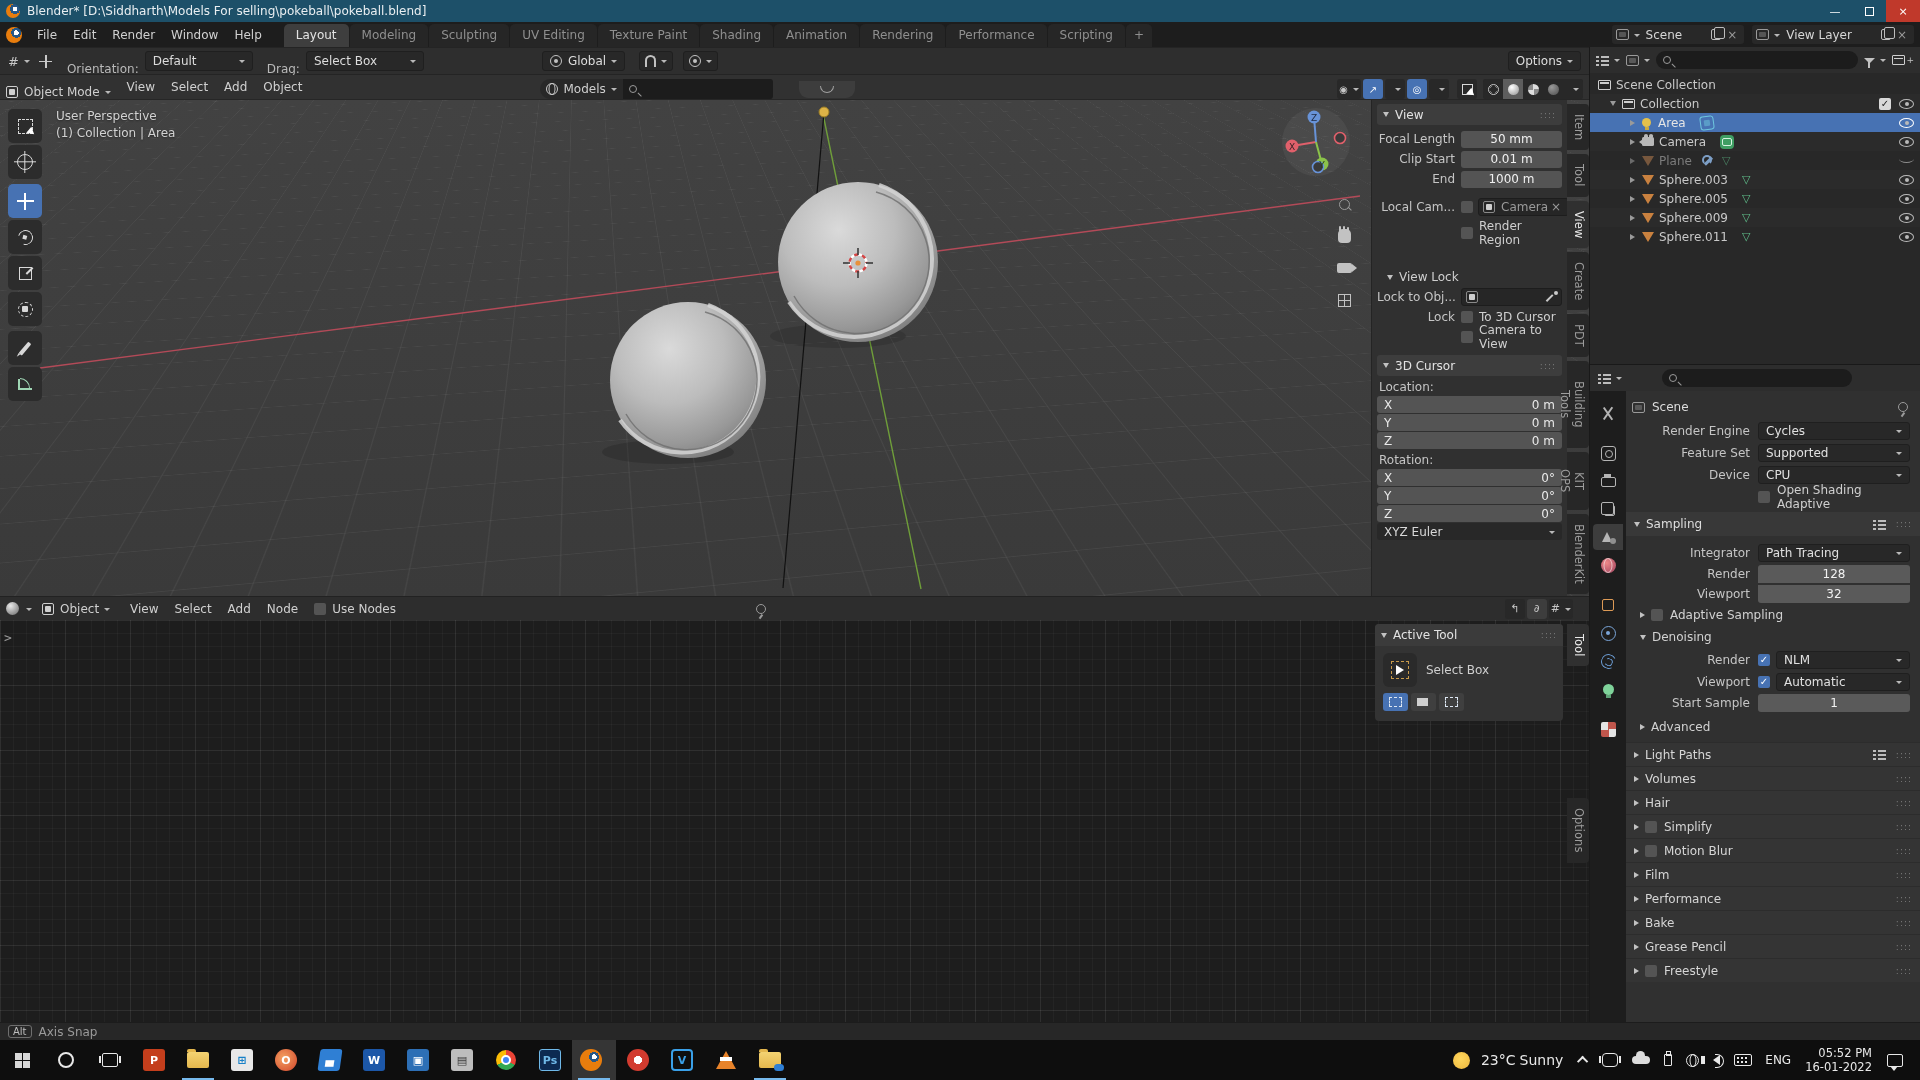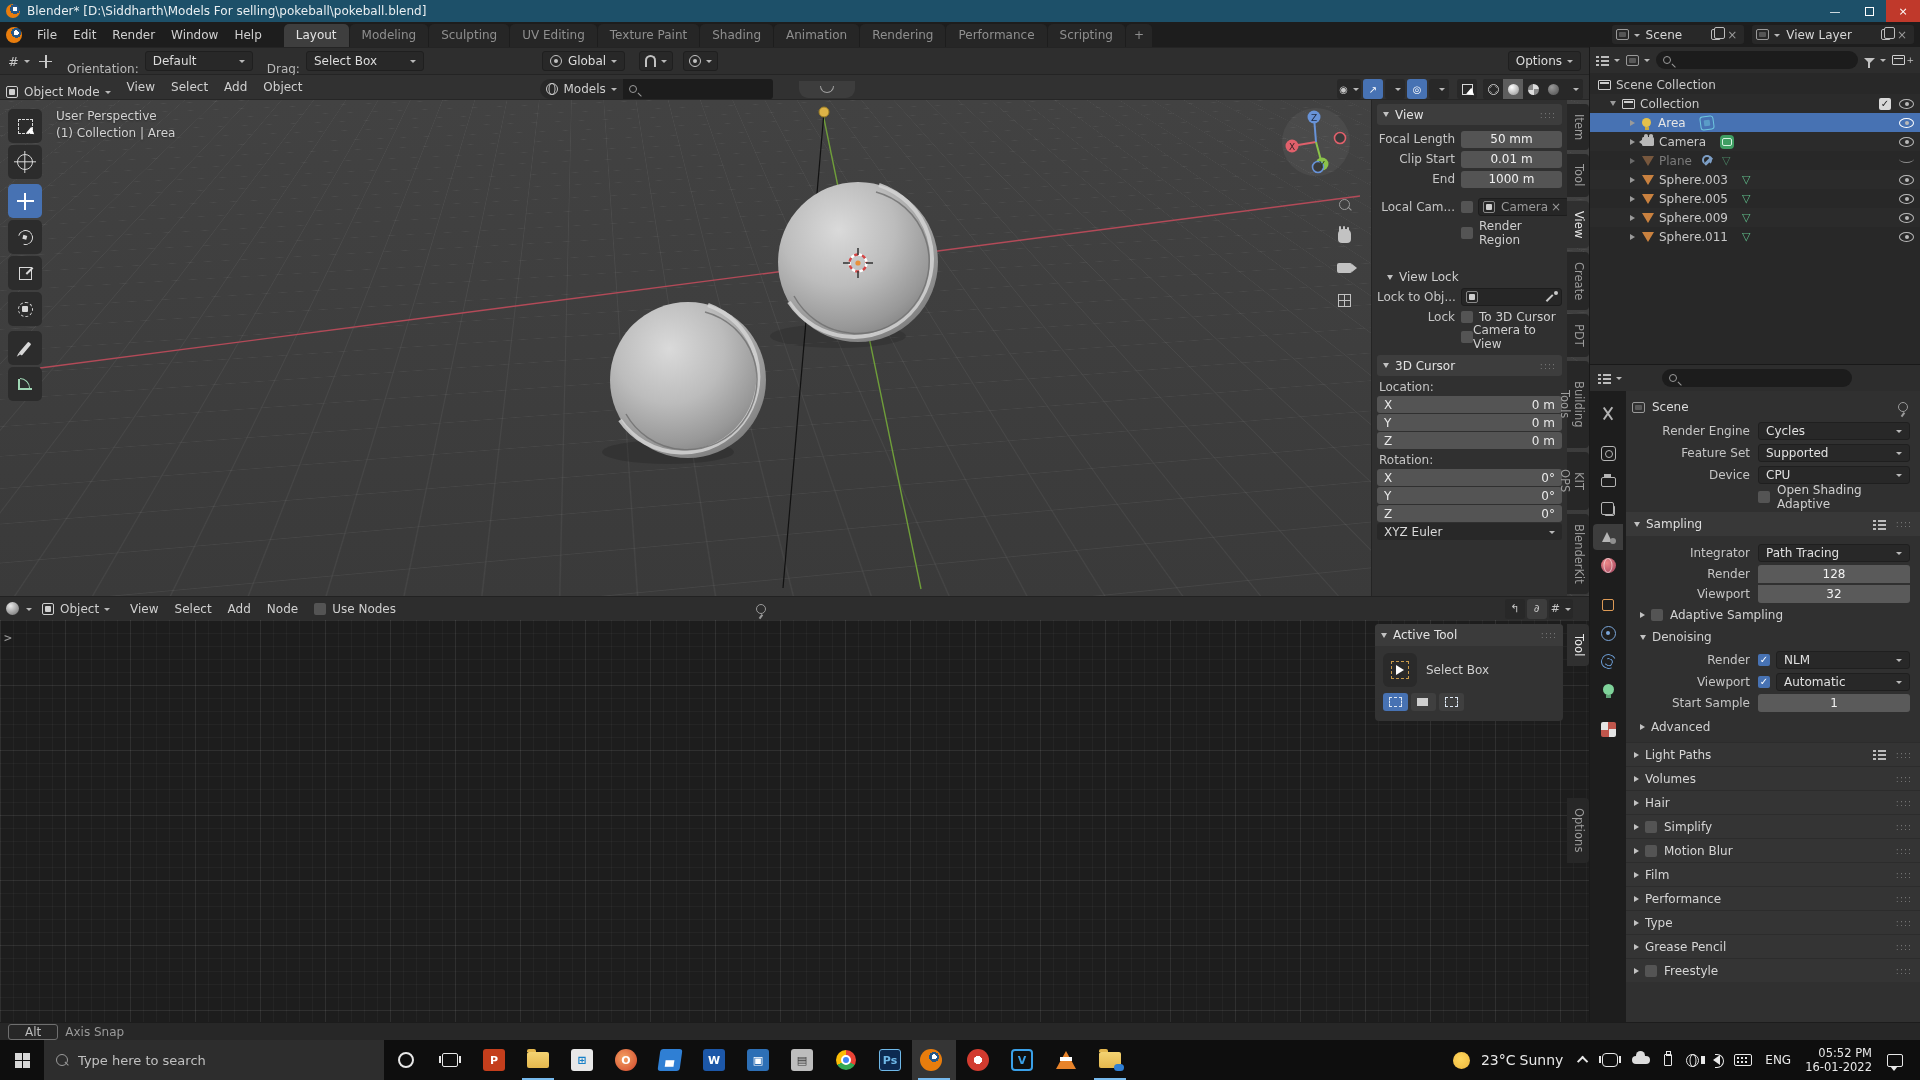--- a/index.html
+++ b/index.html
@@ -228,21 +228,21 @@
   .pt-object{border:1.8px solid #dd9a56;border-radius:2px;width:12px!important;height:12px!important;margin:1px}
   .pt-physics{border:1.5px solid #7aa5d8;border-radius:50%}
   .pt-physics:after{content:"";position:absolute;left:4.5px;top:4.5px;width:4px;height:4px;border-radius:50%;background:#7aa5d8}
   .pt-constraints{border:1.6px solid #6b9bd2;border-radius:50%;border-right-color:transparent;transform:rotate(20deg)}
   .pt-constraints:after{content:"";position:absolute;left:3px;top:3px;width:6px;height:6px;border:1.4px solid #6b9bd2;border-radius:50%;border-left-color:transparent}
   .pt-data{border-radius:50%;background:#7fd39a;width:11px!important;height:11px!important;margin:0 2px}
   .pt-data:after{content:"";position:absolute;left:3px;bottom:-3px;width:5px;height:3px;background:#5fa377}
   .pt-texture{background:conic-gradient(#c0564c 0 90deg,#e4e4e4 90deg 180deg,#c0564c 180deg 270deg,#e4e4e4 270deg);border-radius:2px}
   
   .statusbar{height:18px;background:#272727;border-top:1px solid #1c1c1c;display:flex;align-items:center;padding:0 8px;color:#9a9a9a;flex:none}
-  .keycap{border:1px solid #6f6f6f;border-radius:3px;padding:0 16px;font-size:12px;color:#bdbdbd;margin-right:7px}
+  .keycap{border:1px solid #6f6f6f;border-radius:3px;padding:0 4px;font-size:10px;color:#bdbdbd;margin-right:7px}
   
   .taskbar{height:40px;background:#0e0e0e;display:flex;align-items:center;flex:none;color:#e8e8e8}
   .tbbtn{width:44px;height:40px;display:flex;align-items:center;justify-content:center;position:relative;flex:none}
   .tbbtn.open:after{content:"";position:absolute;left:6px;right:6px;bottom:0;height:2px;background:#76b9ed}
   .tbbtn.activeapp{background:#353535}
   .winlogo{width:15px;height:15px;display:grid;grid-template-columns:7px 7px;grid-template-rows:7px 7px;gap:1px}
   .winlogo span{background:#d8d8d8}
   .tbsearch{width:340px;height:40px;background:#2d2d2d;display:flex;align-items:center;padding:0 12px;flex:none}
   .tbsearch input{background:transparent;border:none;outline:none;color:#cfcfcf;font-size:13px;margin-left:10px;width:260px;font-family:"DejaVu Sans",sans-serif}
   .tbsearch input::placeholder{color:#c0c0c0}
@@ -583,21 +583,21 @@
                   </div>
                 </div>
               <div class="prow">
                   <span class="plab">Lock</span>
                   <span class="cbx"></span>
                   <span style="margin-left:6px">To 3D Cursor</span>
                 </div>
               <div class="prow">
                   <span class="plab"></span>
                   <span class="cbx"></span>
-                  <span style="">Camera to View</span>
+                  <span style="margin-left:6px">Camera to View</span>
                 </div>
               <div class="phead" style="margin-top:8px">
                   <span class="tri-d"></span>
                   <span>3D Cursor</span>
                   <span class="grip">::::</span>
                 </div>
               <div class="seclab">Location:</div>
               <div class="axisrow">
                   <span>X</span>
                   <span class="v">0 m</span>
@@ -968,21 +968,21 @@
                 <span>Film</span>
                 <span class="grip">::::</span>
               </div>
             <div class="secrow">
                 <span class="tri-r"></span>
                 <span>Performance</span>
                 <span class="grip">::::</span>
               </div>
             <div class="secrow">
                 <span class="tri-r"></span>
-                <span>Type</span>
+                <span>Bake</span>
                 <span class="grip">::::</span>
               </div>
             <div class="secrow">
                 <span class="tri-r"></span>
                 <span>Grease Pencil</span>
                 <span class="grip">::::</span>
               </div>
             <div class="secrow">
                 <span class="tri-r"></span>
                 <span class="cbx" style="margin-right:7px"></span>
@@ -1002,24 +1002,20 @@
 
   <div class="taskbar">
     <div class="tbbtn">
         <span class="winlogo">
           <span></span>
           <span></span>
           <span></span>
           <span></span>
         </span>
       </div>
-    <div class="tbsearch">
-      <span class="mag" style="width:12px;height:12px"></span>
-      <input type="text" placeholder="Type here to search" style="">
-    </div>
     <div class="tbbtn">
         <span class="cortana"></span>
       </div>
     <div class="tbbtn">
         <span class="taskview"></span>
       </div>
     <div class="tbbtn">
         <span class="appsq" style="background:#c43e1c">P</span>
       </div>
     <div class="tbbtn open">

